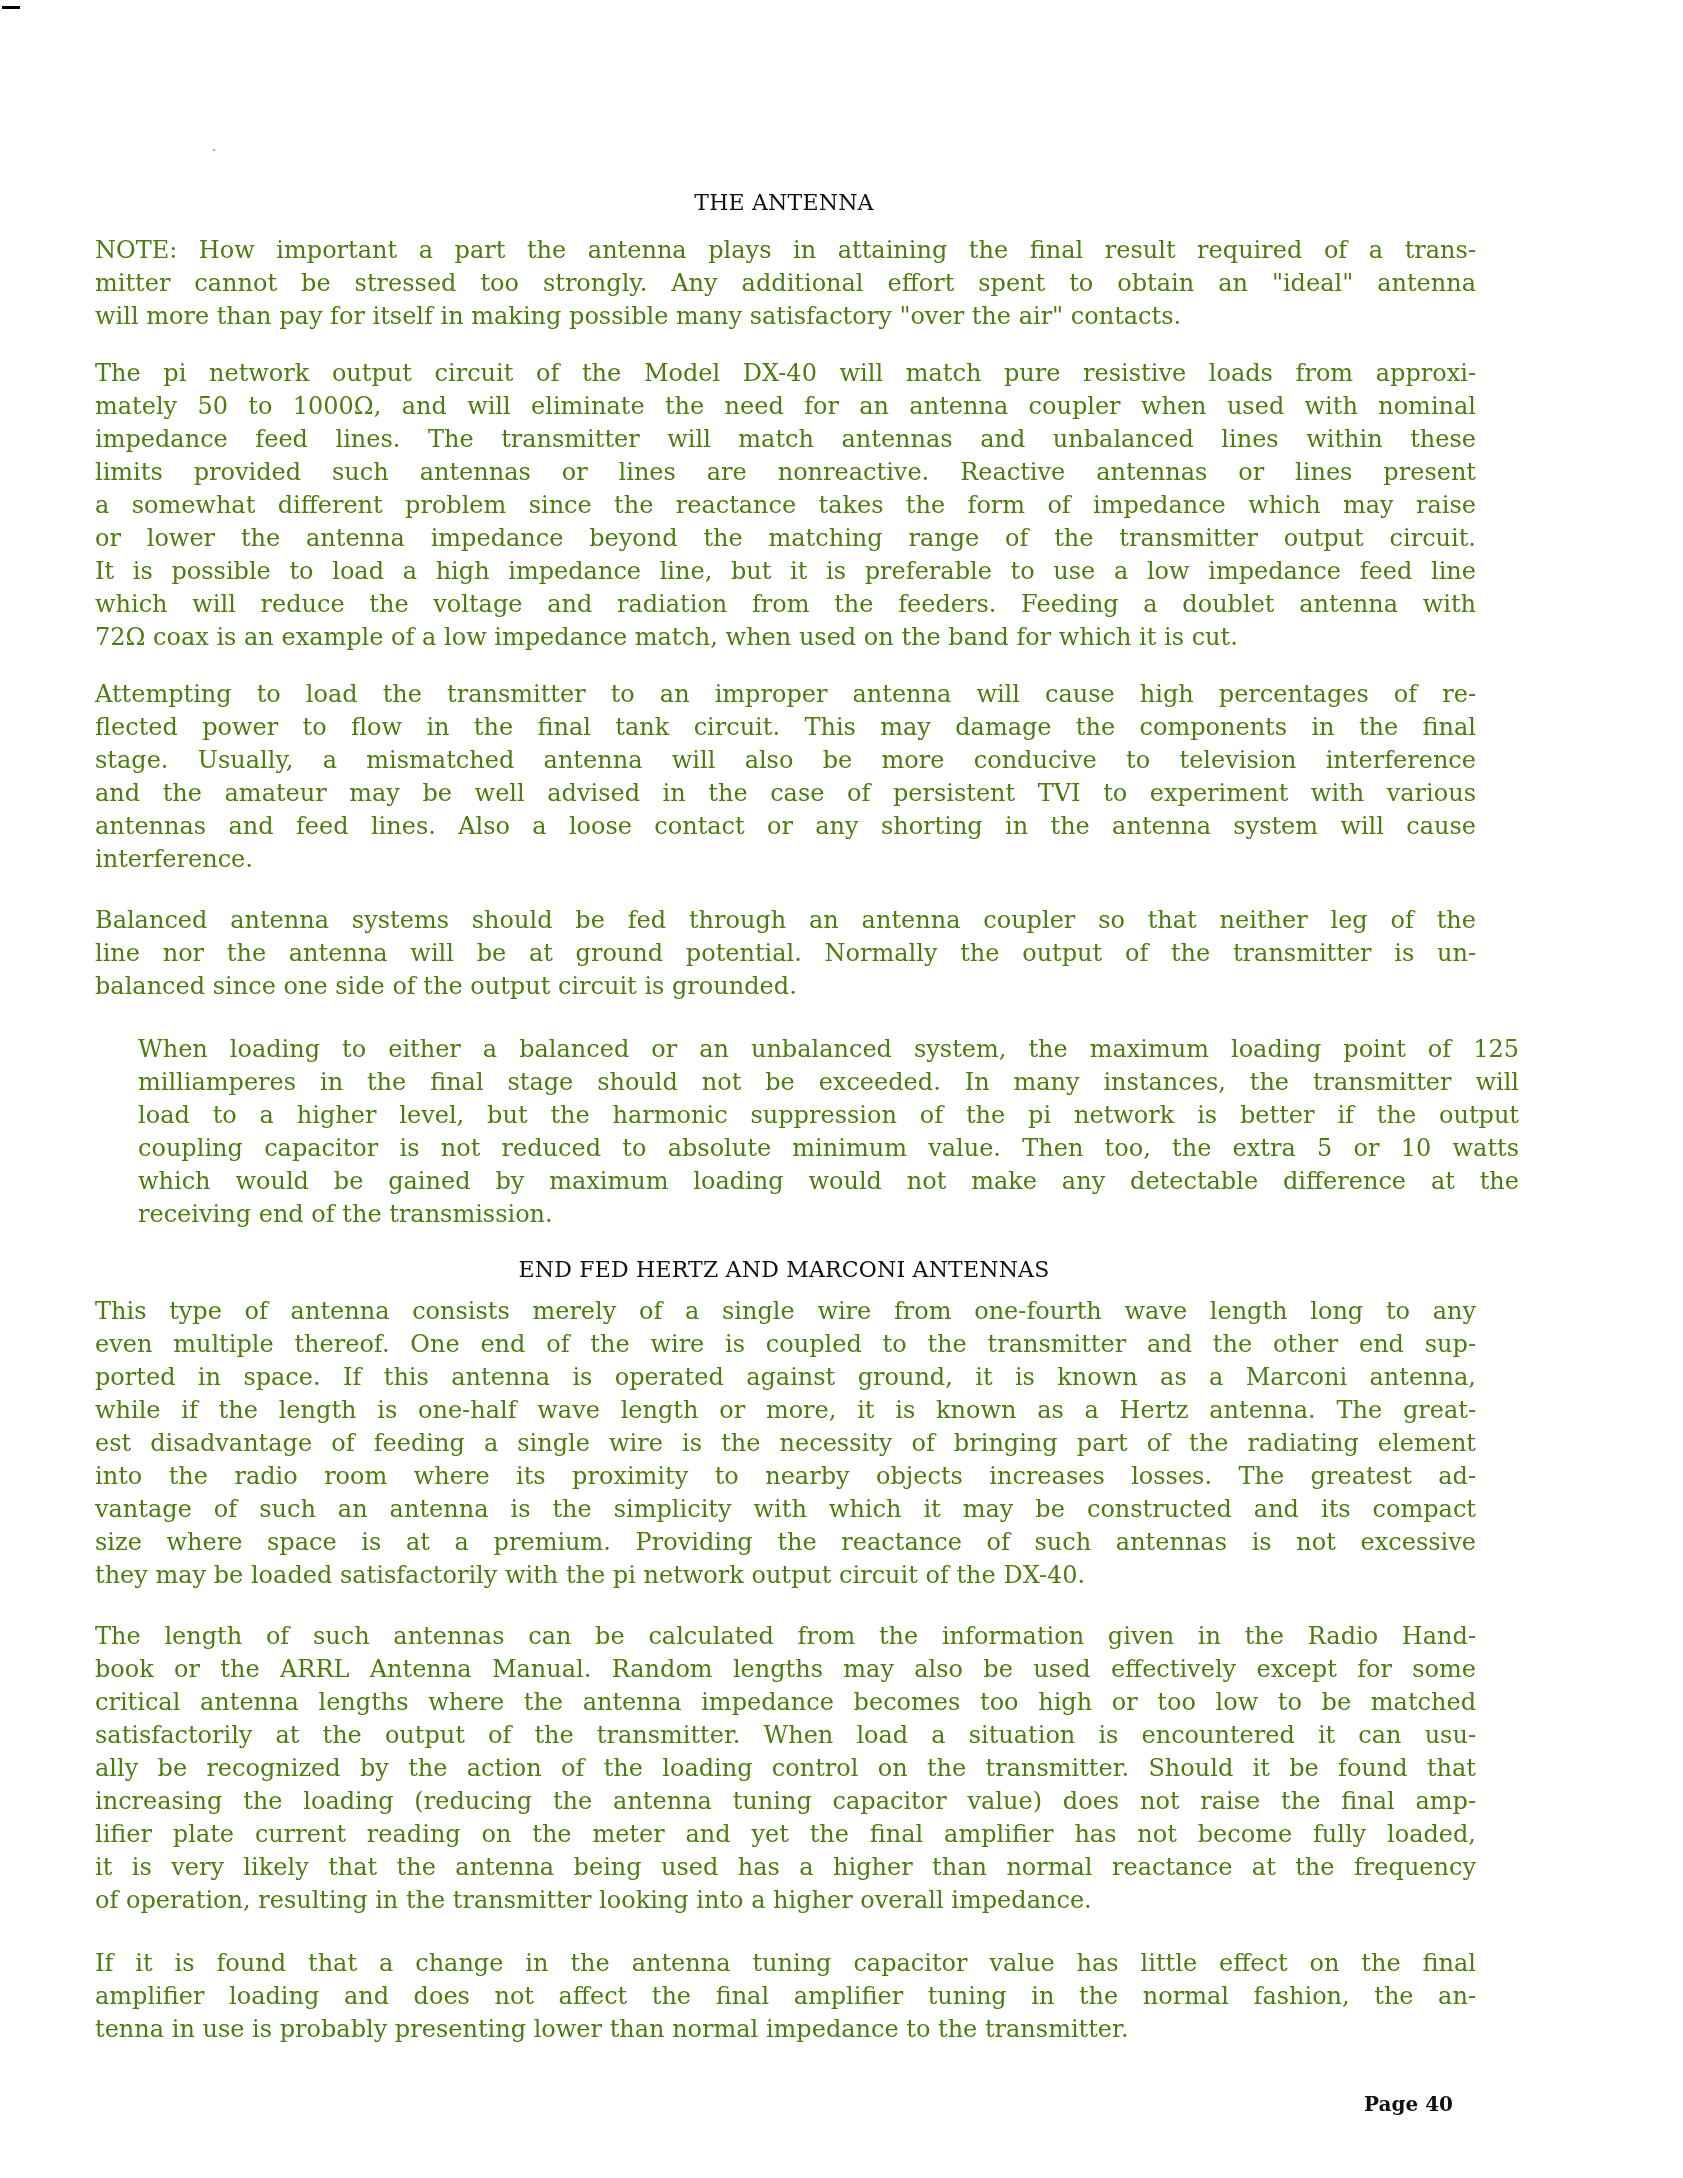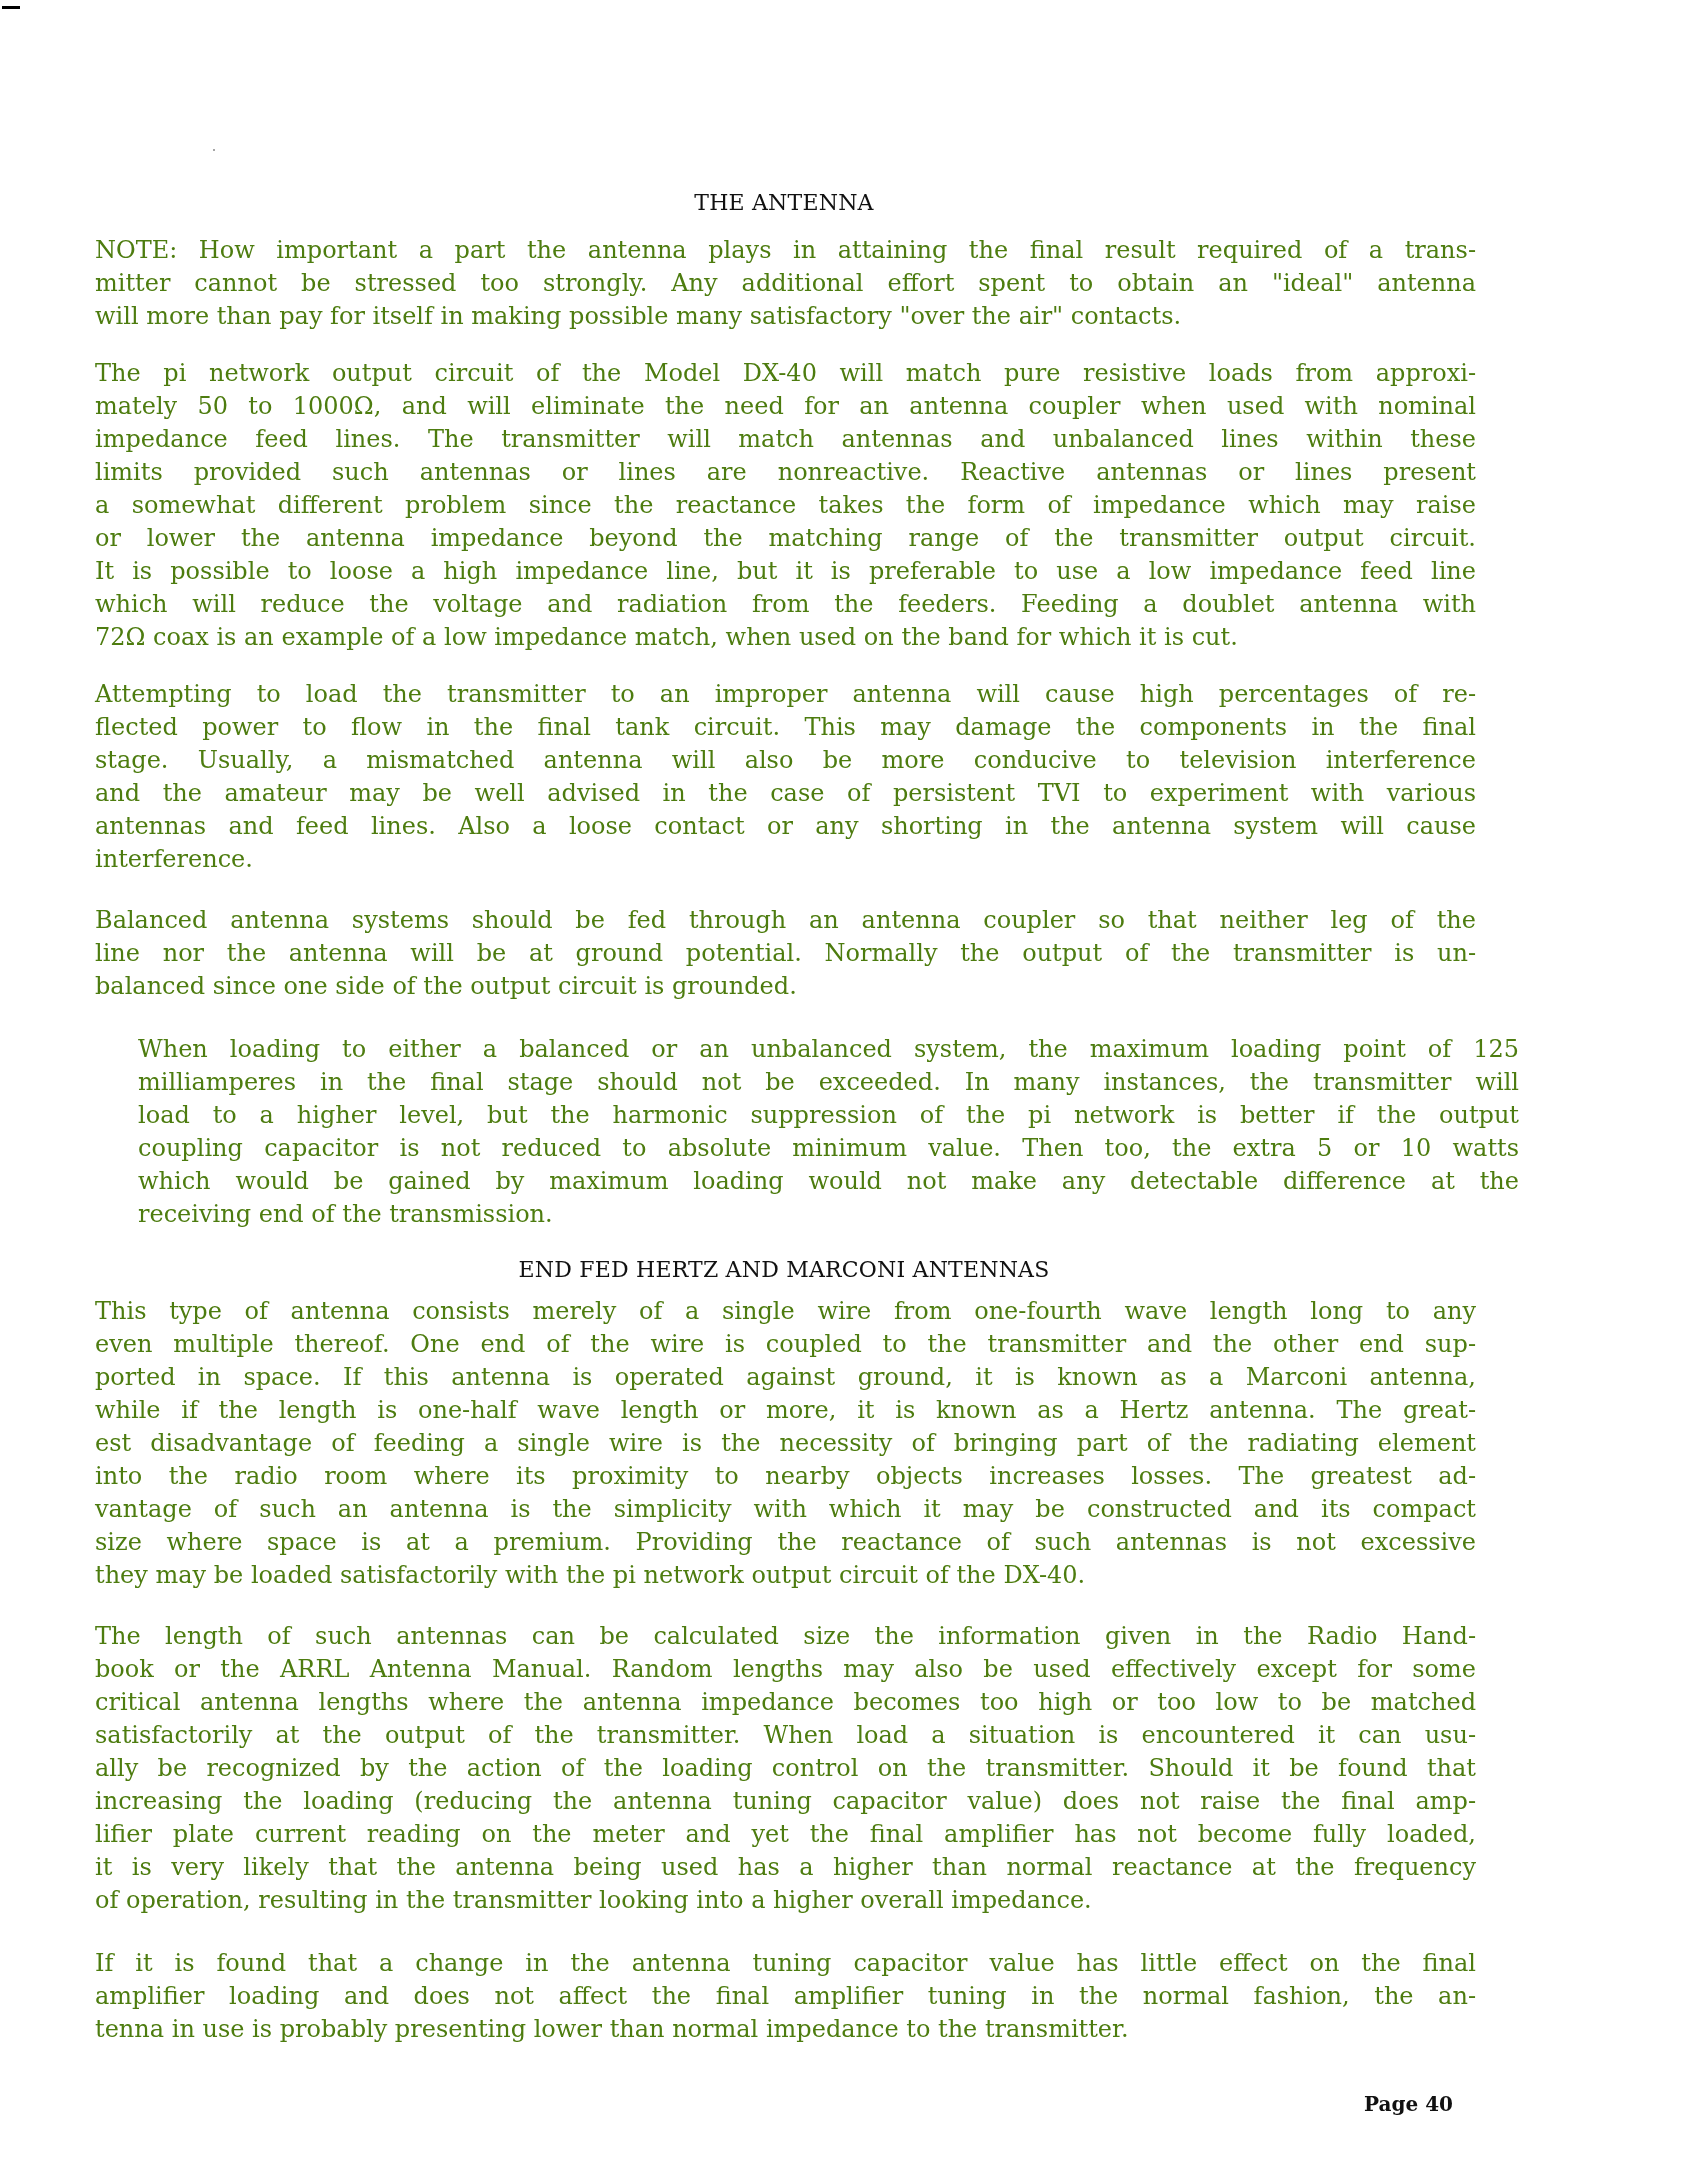--- a/index.html
+++ b/index.html
@@ -36,21 +36,21 @@
       <span class="line">mitter cannot be stressed too strongly.  Any additional effort spent to obtain an "ideal" antenna</span>
       <span class="line last">will more than pay for itself in making possible many satisfactory "over the air" contacts.</span>
     </div>
   <div class="para" style="top:357px;">
       <span class="line">The pi network output circuit of the Model DX-40 will match pure resistive loads from approxi-</span>
       <span class="line">mately 50 to 1000Ω,  and will eliminate the need for an antenna coupler when used with nominal</span>
       <span class="line">impedance feed lines.  The transmitter will match antennas and unbalanced lines within these</span>
       <span class="line">limits provided such antennas or lines are nonreactive.  Reactive antennas or lines present</span>
       <span class="line">a somewhat different problem since the reactance takes the form of impedance which may raise</span>
       <span class="line">or lower the antenna impedance beyond the matching range of the transmitter output circuit.</span>
-      <span class="line">It is possible to loose a high impedance line, but it is preferable to use a low impedance feed line</span>
+      <span class="line">It is possible to load a high impedance line, but it is preferable to use a low impedance feed line</span>
       <span class="line">which will reduce the voltage and radiation from the feeders.  Feeding a doublet antenna with</span>
       <span class="line last">72Ω coax is an example of a low impedance match, when used on the band for which it is cut.</span>
     </div>
   <div class="para" style="top:678px;">
       <span class="line">Attempting to load the transmitter to an improper antenna will cause high percentages of re-</span>
       <span class="line">flected power to flow in the final tank circuit.  This may damage the components in the final</span>
       <span class="line">stage.  Usually, a mismatched antenna will also be more conducive to television interference</span>
       <span class="line">and the amateur may be well advised in the case of persistent TVI to experiment with various</span>
       <span class="line">antennas and feed lines.  Also a loose contact or any shorting in the antenna system will cause</span>
       <span class="line last">interference.</span>
@@ -76,21 +76,21 @@
       <span class="line">even multiple thereof.  One end of the wire is coupled to the transmitter and the other end sup-</span>
       <span class="line">ported in space.  If this antenna is operated against ground, it is known as a Marconi antenna,</span>
       <span class="line">while if the length is one-half wave length or more, it is known as a Hertz antenna.  The great-</span>
       <span class="line">est disadvantage of feeding a single wire is the necessity of bringing part of the radiating element</span>
       <span class="line">into the radio room where its proximity to nearby objects increases losses.  The greatest ad-</span>
       <span class="line">vantage of such an antenna is the simplicity with which it may be constructed and its compact</span>
       <span class="line">size where space is at a premium.  Providing the reactance of such antennas is not excessive</span>
       <span class="line last">they may be loaded satisfactorily with the pi network output circuit of the DX-40.</span>
     </div>
   <div class="para" style="top:1620px;">
-      <span class="line">The length of such antennas can be calculated size the information given in the Radio Hand-</span>
+      <span class="line">The length of such antennas can be calculated from the information given in the Radio Hand-</span>
       <span class="line">book or the ARRL Antenna Manual.  Random lengths may also be used effectively except for some</span>
       <span class="line">critical antenna lengths where the antenna impedance becomes too high or too low to be matched</span>
       <span class="line">satisfactorily at the output of the transmitter.  When load a situation is encountered it can usu-</span>
       <span class="line">ally be recognized by the action of the loading control on the transmitter.  Should it be found that</span>
       <span class="line">increasing the loading (reducing the antenna tuning capacitor value) does not raise the final amp-</span>
       <span class="line">lifier plate current reading on the meter and yet the final amplifier has not become fully loaded,</span>
       <span class="line">it is very likely that the antenna being used has a higher than normal reactance at the frequency</span>
       <span class="line last">of operation,  resulting in the transmitter looking into a higher overall impedance.</span>
     </div>
   <div class="para" style="top:1947px;">

